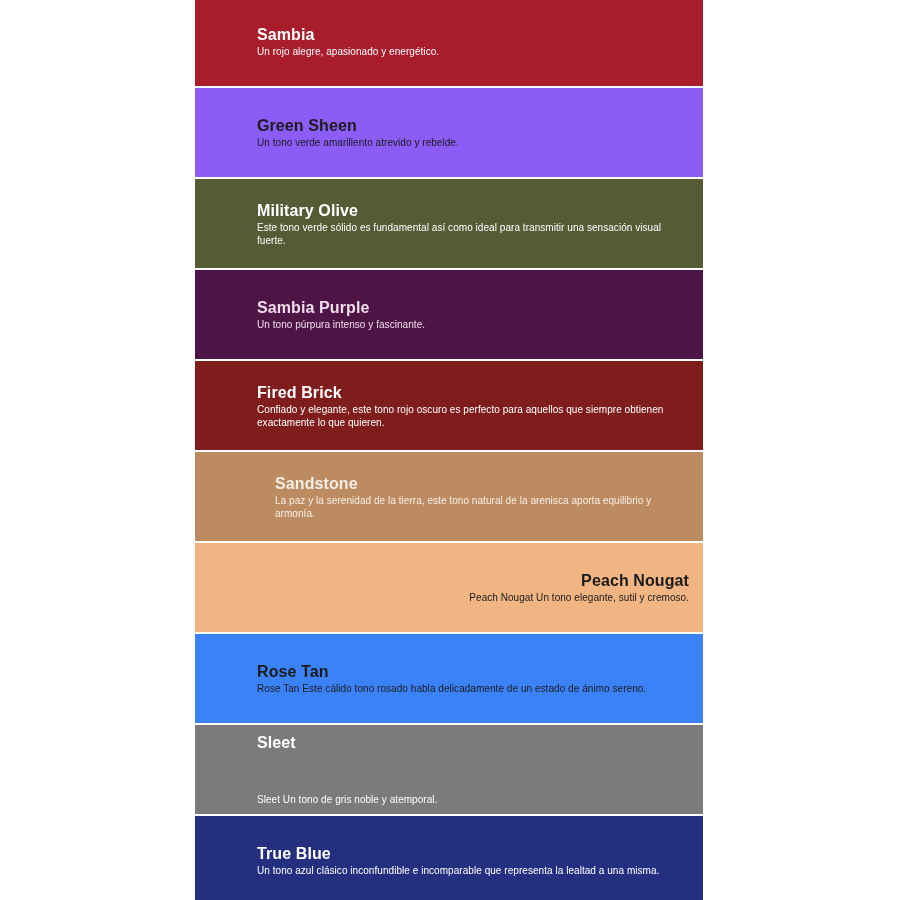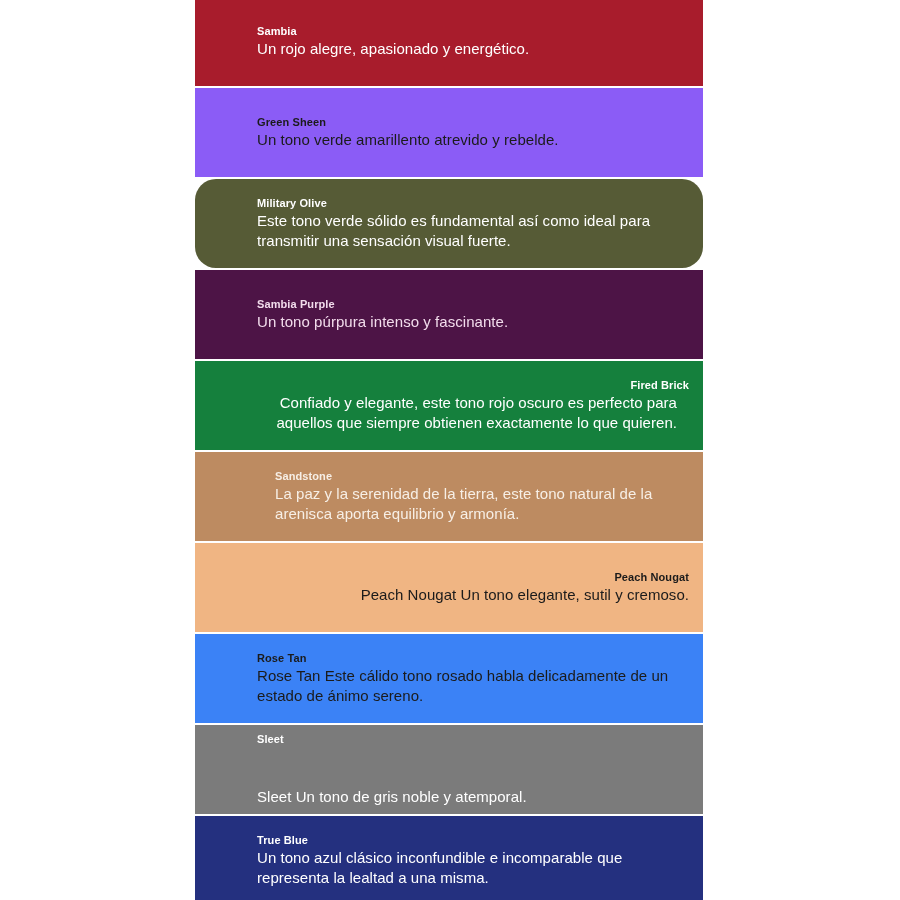--- a/index.html
+++ b/index.html
@@ -37,30 +37,30 @@
     height: 89px;
     box-sizing: border-box;
     padding: 0 14px 0 62px;
     display: flex;
     flex-direction: column;
     justify-content: center;
     overflow: hidden;
   }
 
   .swatch-name {
-    font-size: 11px;
+    font-size: 16px;
     font-weight: bold;
     line-height: 1.32;
     letter-spacing: 0.1px;
     margin: 0;
     white-space: nowrap;
   }
 
   .swatch-desc {
-    font-size: 15px;
+    font-size: 10px;
     font-weight: normal;
     line-height: 1.33;
     letter-spacing: 0.05px;
     margin: 0;
     max-width: 420px;
   }
 
   
   .tone-light .swatch-name,
   .tone-light .swatch-desc { color: #ffffff; }
@@ -80,29 +80,29 @@
 <div id="palette-sheet">
   <div id="swatch-list">
       <div class="swatch-band tone-light" style="background: rgb(168, 28, 44);">
         <div class="swatch-name">Sambia</div>
         <div class="swatch-desc">Un rojo alegre, apasionado y energético.</div>
       </div>
       <div class="swatch-band tone-dark" style="background: #8b5cf6;">
         <div class="swatch-name">Green Sheen</div>
         <div class="swatch-desc">Un tono verde amarillento atrevido y rebelde.</div>
       </div>
-      <div class="swatch-band tone-light" style="background: rgb(86, 91, 54); border-radius: 21px;">
+      <div class="swatch-band tone-light" style="background: rgb(86, 91, 54);">
         <div class="swatch-name">Military Olive</div>
         <div class="swatch-desc">Este tono verde sólido es fundamental así como ideal para transmitir una sensación visual fuerte.</div>
       </div>
       <div class="swatch-band tone-pink" style="background: rgb(77, 20, 70);">
         <div class="swatch-name">Sambia Purple</div>
         <div class="swatch-desc">Un tono púrpura intenso y fascinante.</div>
       </div>
-      <div class="swatch-band tone-light" style="background: #15803d; text-align: right;">
+      <div class="swatch-band tone-light" style="background: #7f1d1d;">
         <div class="swatch-name">Fired Brick</div>
         <div class="swatch-desc">Confiado y elegante, este tono rojo oscuro es perfecto para aquellos que siempre obtienen exactamente lo que quieren.</div>
       </div>
       <div class="swatch-band tone-cream" style="background: rgb(189, 139, 97);">
         <div class="swatch-name">Sandstone</div>
         <div class="swatch-desc">La paz y la serenidad de la tierra, este tono natural de la arenisca aporta equilibrio y armonía.</div>
       </div>
       <div class="swatch-band tone-dark" style="background: rgb(240, 181, 131); align-items: flex-end;">
         <div class="swatch-name">Peach Nougat</div>
         <div class="swatch-desc">Peach Nougat Un tono  elegante, sutil y cremoso.</div>

